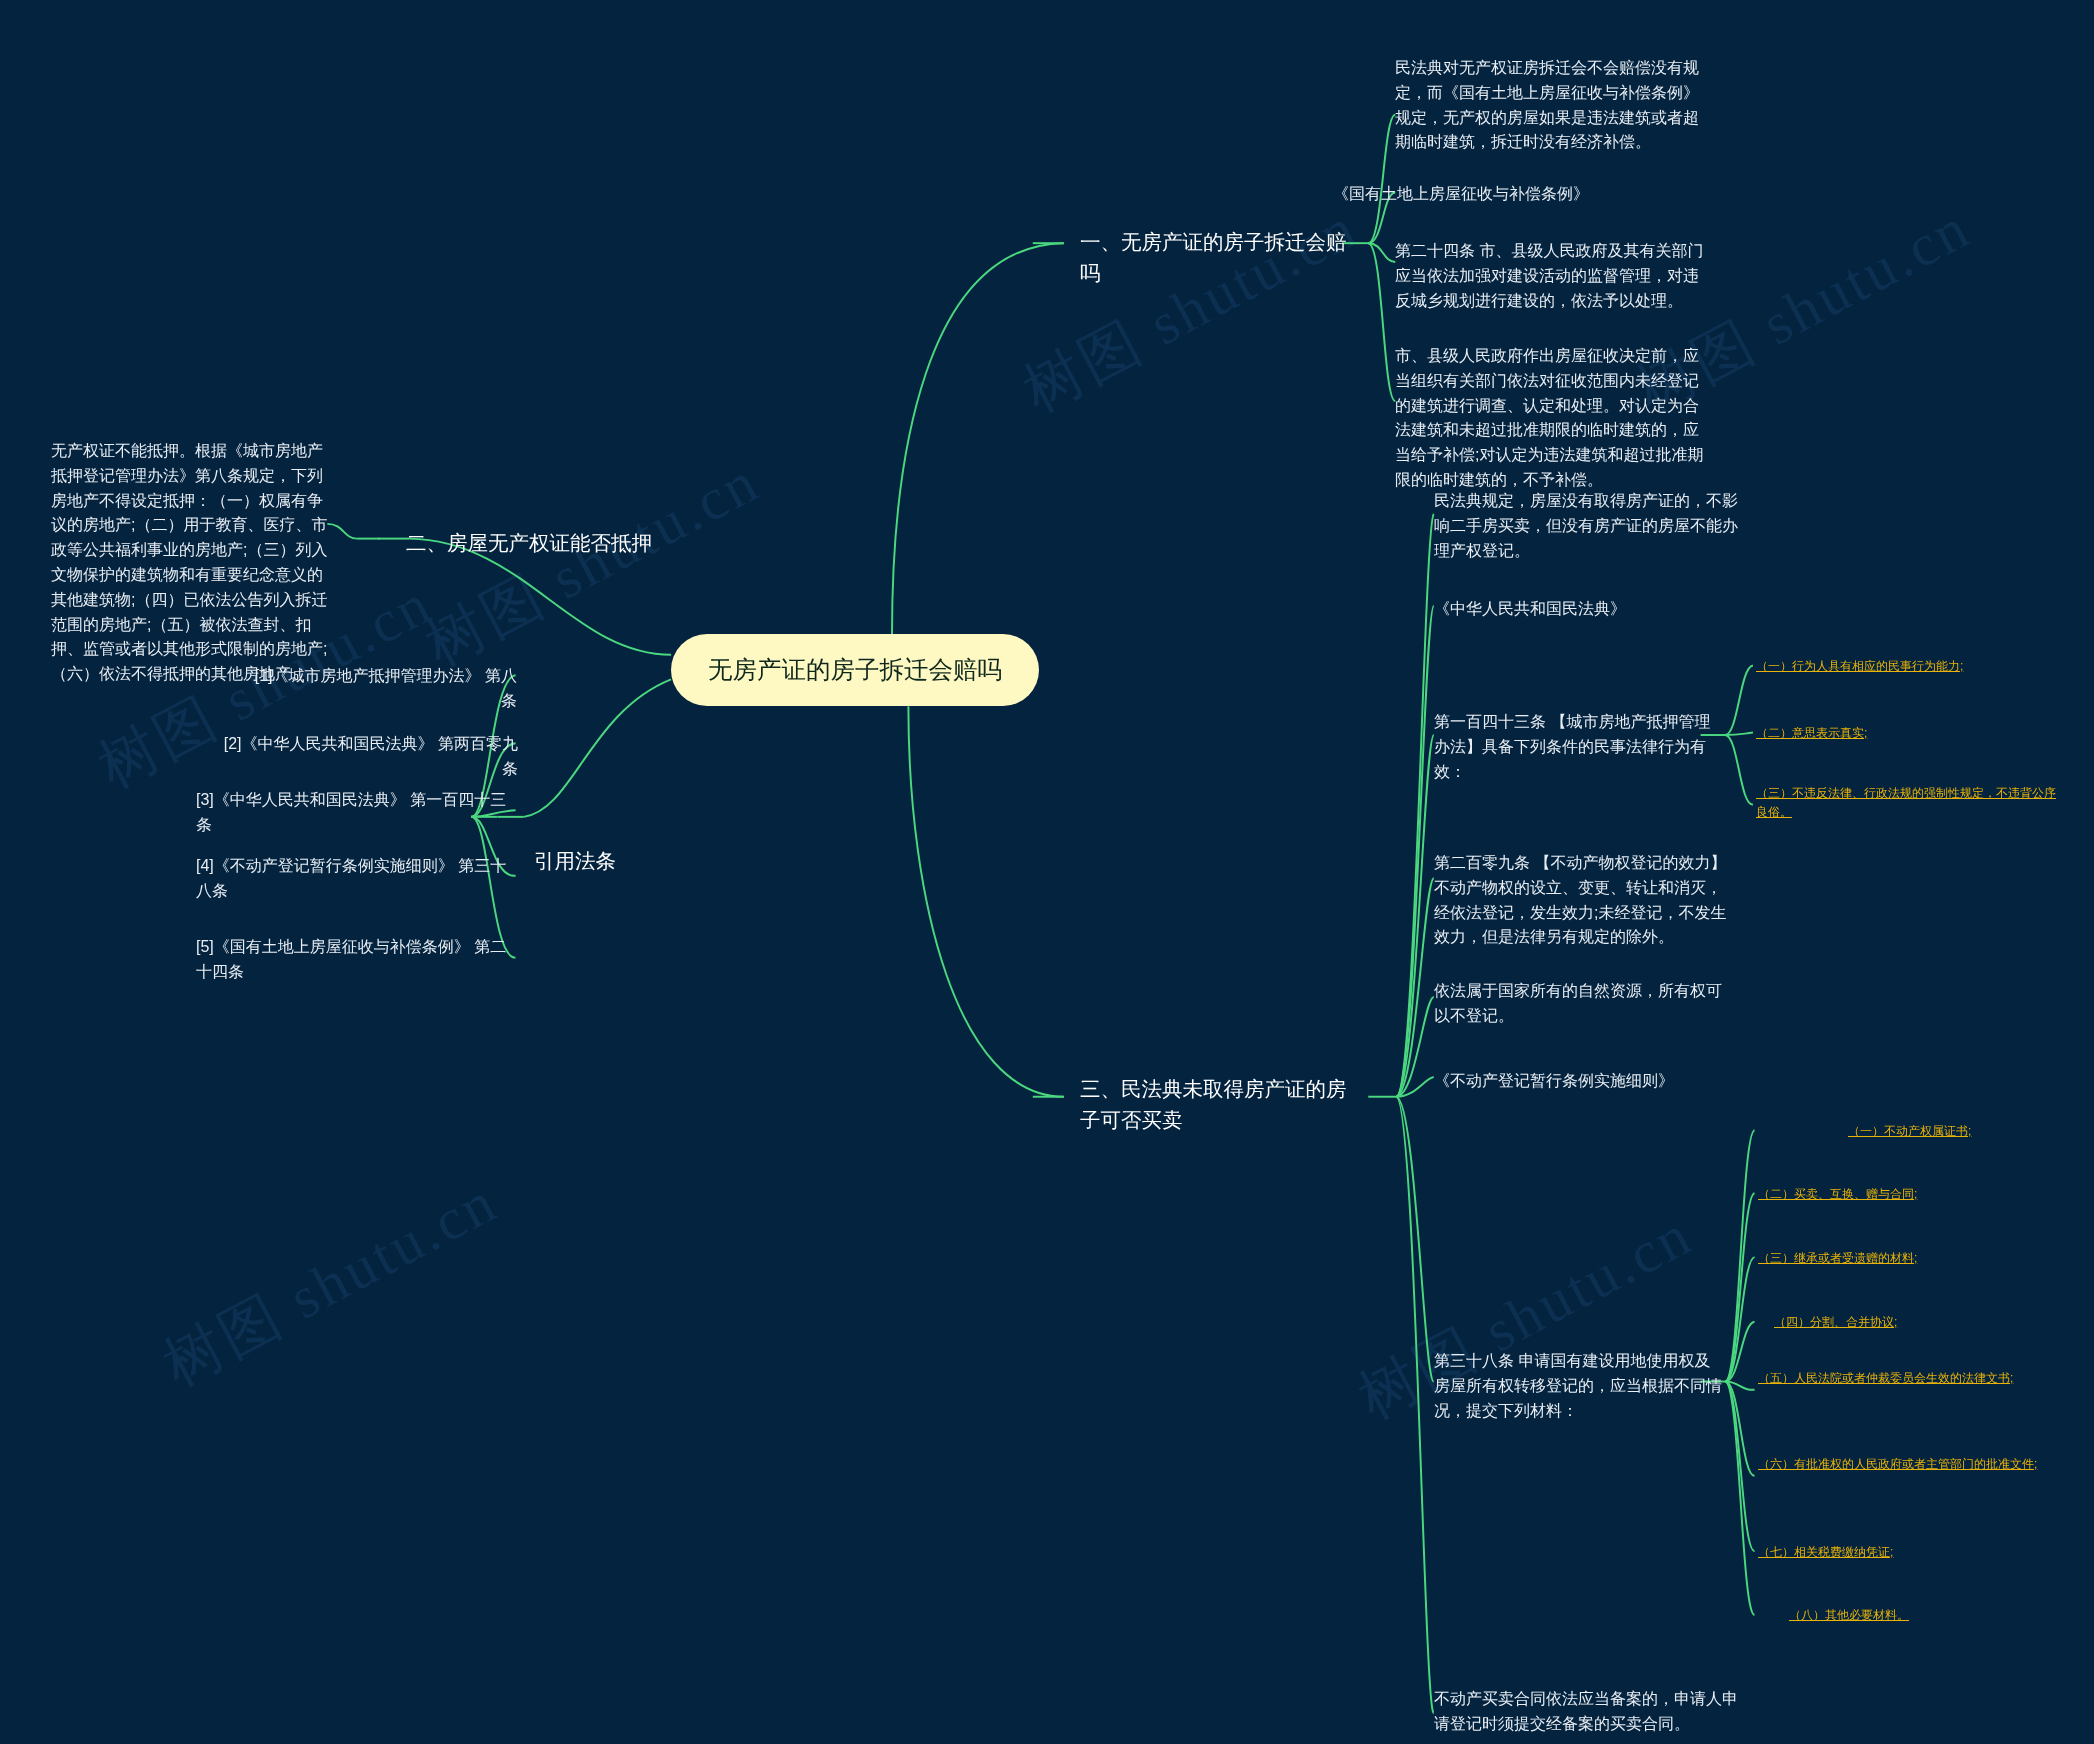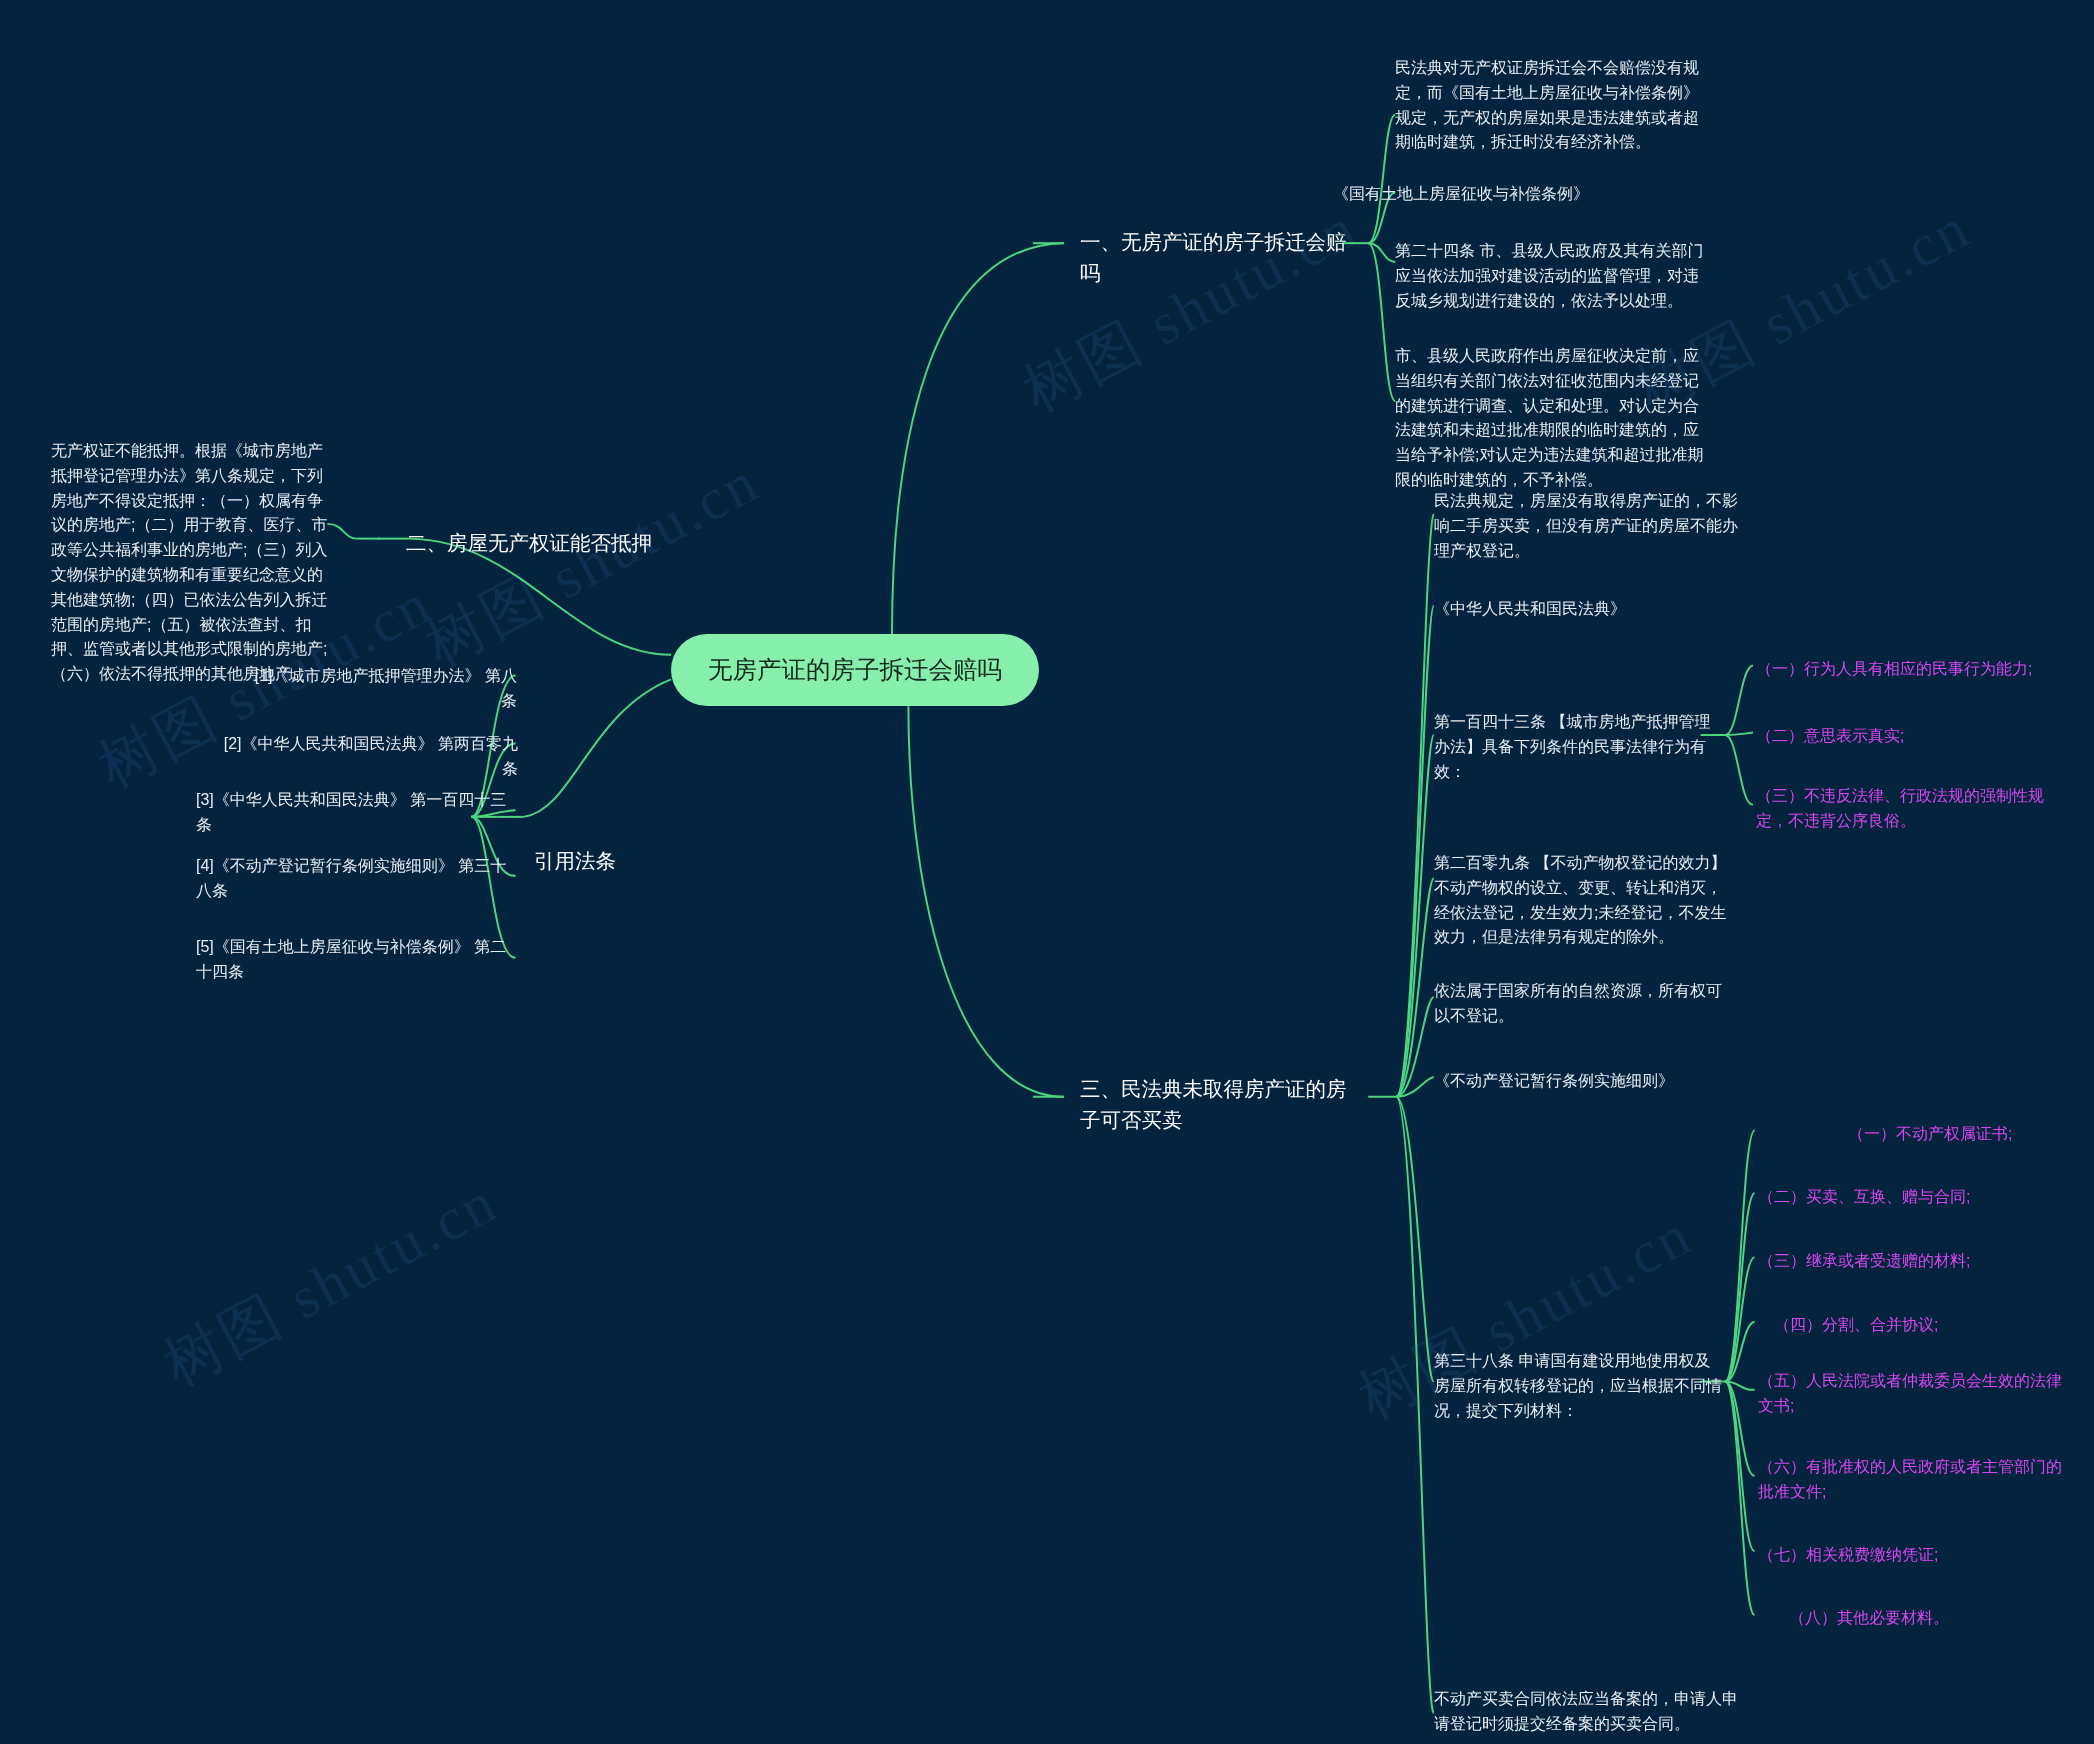--- a/index.html
+++ b/index.html
@@ -25,37 +25,37 @@
     opacity:.95;
   }
   .wm b{font-family:"DejaVu Sans",sans-serif;font-weight:400;}
 
   .node{position:absolute;color:#eef4f8;line-height:1.52;white-space:pre-wrap;}
 
   
   #root{
     position:absolute;
     left:671px;top:634px;width:368px;height:72px;
-    background:#86efac;
+    background:#fef9c3;
     border-radius:38px;
     color:#10281c;
     font-size:24.5px;
     display:flex;align-items:center;justify-content:center;
     text-align:center;
     padding:0 14.7px;
     box-sizing:border-box;
     line-height:1.36;
   }
 
   
   .lvl1{font-size:20.5px;color:#ffffff;line-height:1.5;}
 
   
   .lvl2{font-size:16px;color:#e8eef4;line-height:1.55;}
-  .lvl3{font-size:16px;color:#d946ef;line-height:1.55;}
+  .lvl3{font-size:12px;color:#eab308;line-height:1.55;text-decoration:underline;}
   .cite{font-size:16px;color:#e8eef4;line-height:1.55;text-align:left;}
 </style>
 </head>
 <body>
 
 <div id="canvas">
 
   <div class="wm" style="left:147px;top:1244px;"><b>树图</b> shutu.cn</div>
   <div class="wm" style="left:409px;top:524px;"><b>树图</b> shutu.cn</div>
   <div class="wm" style="left:1342px;top:1277px;"><b>树图</b> shutu.cn</div>

